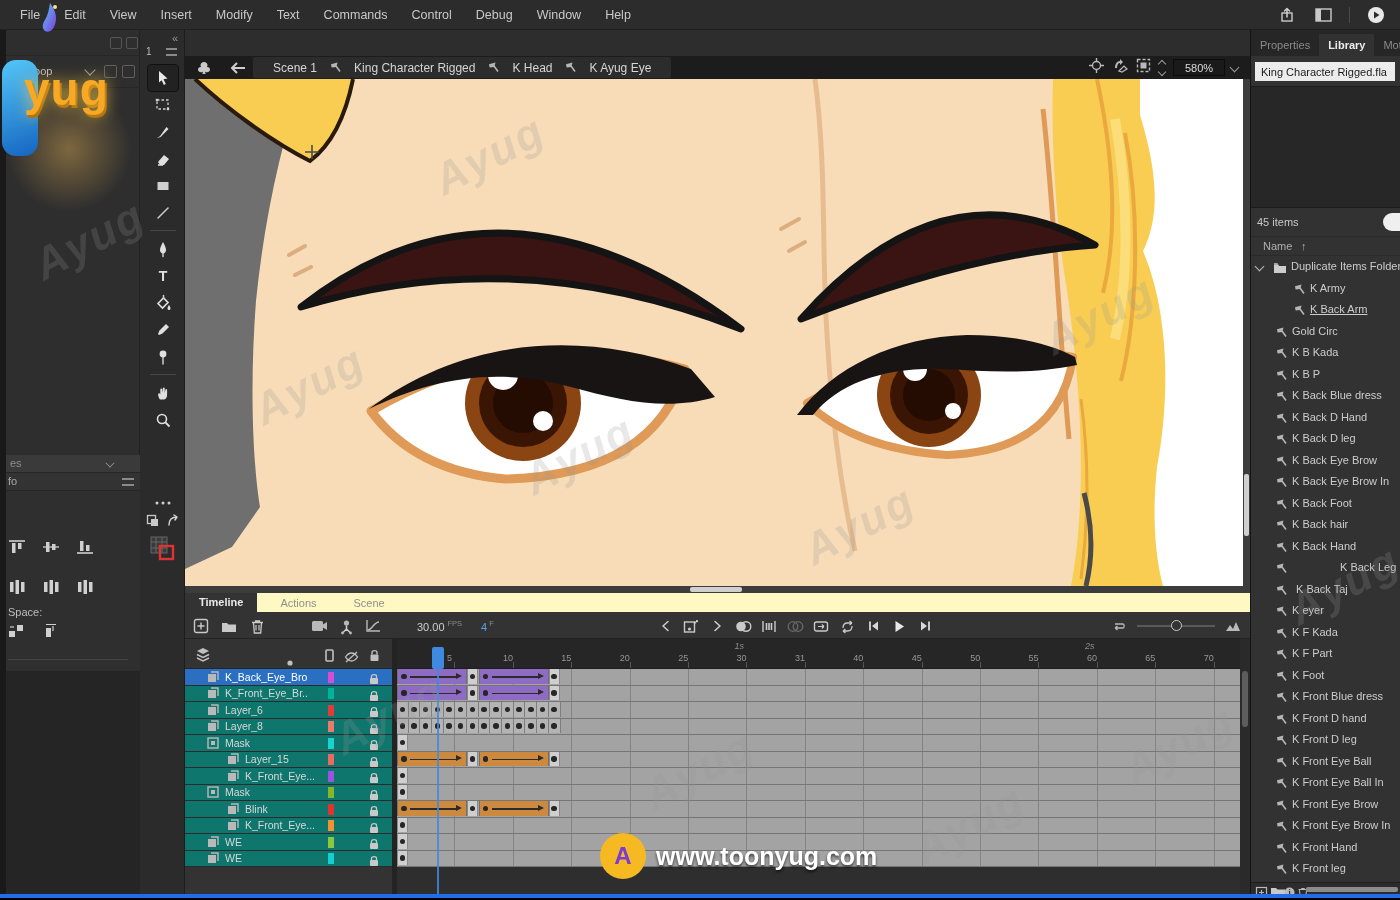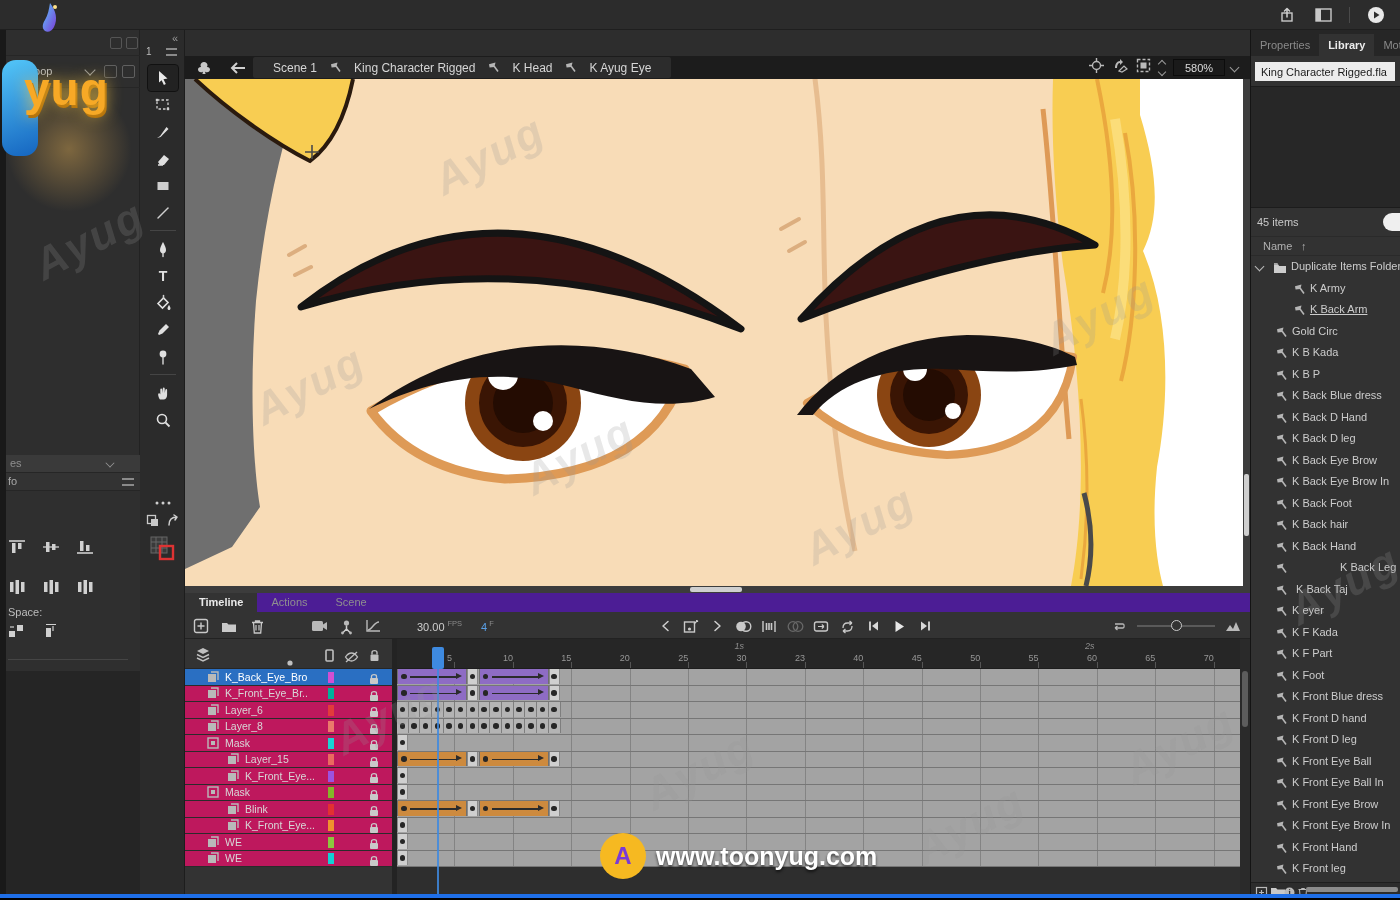--- a/index.html
+++ b/index.html
@@ -71,38 +71,38 @@
 
   
   .canvas { position:absolute; left:0; top:49px; width:1065px; height:514px; background:#f8dcb7; overflow:hidden; }
   .canvas svg { position:absolute; left:0; top:0; }
   .cv-vscroll { position:absolute; right:0; top:0; width:7px; height:507px; background:#3c3c3c; }
   .cv-vthumb { position:absolute; right:1px; top:395px; width:5px; height:62px; background:#cfcfcf; border-radius:2px; }
   .cv-hscroll { position:absolute; left:0; bottom:0; width:1065px; height:7px; background:#3c3c3c; }
   .cv-hthumb { position:absolute; left:505px; bottom:1px; width:52px; height:5px; background:#cfcfcf; border-radius:2px; }
 
   
-  .tl-tabs { position:absolute; left:0; top:563px; width:1065px; height:19px; background:#4c1d95; display:flex; align-items:flex-start; }
+  .tl-tabs { position:absolute; left:0; top:563px; width:1065px; height:19px; background:#fef9c3; display:flex; align-items:center;gap:9px; }
   .tl-tab { font-size:11px; color:#8f8f8f; padding:3px 14px; }
   .tl-tab.active { color:#eaeaea; font-weight:bold; background:#333; border-bottom:1px solid #333; }
   .tl-toolbar { position:absolute; left:0; top:582px; width:1065px; height:27px; background:#333333; border-bottom:1px solid #222; }
   .tli { position:absolute; top:4px; width:20px; height:20px; display:flex; align-items:center; justify-content:center; }
   .tl-fps { position:absolute; left:232px; top:7px; font-size:11px; color:#cfcfcf; }
   .tl-fps sup { font-size:7.5px; color:#8a8a8a; margin-left:3px; }
   .tl-frameno { position:absolute; left:296px; top:7px; font-size:11px; color:#5aa0e6; }
   .tl-frameno sup { font-size:7.5px; color:#8a8a8a; margin-left:2px; }
   .tl-slider { position:absolute; left:952px; top:13px; width:78px; height:2px; background:#5a5a5a; }
   .tl-slider .knob { position:absolute; left:34px; top:-5px; width:11px; height:11px; border:1.5px solid #c9c9c9; border-radius:50%; background:#333; }
 
   .tl-body { position:absolute; left:0; top:609px; width:1065px; height:275px; background:#2e2e2e; }
   .tl-left { position:absolute; left:0; top:0; width:207px; height:275px; background:#333333; }
   .tl-header { position:absolute; left:0; top:0; width:207px; height:30px; border-bottom:1px solid #262626; }
   .tl-header .hic { position:absolute; top:8px; }
   .l-rows { position:absolute; left:0; top:30px; width:207px; }
-  .l-row { position:relative; height:16.5px; background:#be185d; border-bottom:1px solid #2b2b2b; display:flex; align-items:center; }
+  .l-row { position:relative; height:16.5px; background:#0f766e; border-bottom:1px solid #2b2b2b; display:flex; align-items:center; }
   .l-row.sel { background:#2a6fc2; }
   .l-row .nm { font-size:10.5px; color:#d8d8d8; margin-left:6px; white-space:nowrap; overflow:hidden; max-width:82px; }
   .l-row.sel .nm { color:#fff; }
   .l-row .lic { margin-left:22px; display:flex; }
   .l-row .sw { position:absolute; left:143px; top:2.5px; width:6px; height:11px; }
   .l-row .lk { position:absolute; left:184px; top:2px; }
   .tl-divider { position:absolute; left:207px; top:0; width:5px; height:275px; background:#232323; }
 
   .tl-frames { position:absolute; left:212px; top:0; width:843px; height:275px; background:#2e2e2e; overflow:hidden; }
   .ruler { position:absolute; left:0; top:0; width:843px; height:30px; background:#262626; border-bottom:1px solid #1d1d1d; }
@@ -160,20 +160,33 @@
   .site-url { font-size:25px; font-weight:bold; color:#fff; text-shadow:0 2px 3px rgba(0,0,0,.65); }
 
   svg { overflow:visible; }
 </style>
 </head>
 <body>
 
 <div id="root">
 
   <div class="menubar">
+    <div class="menu-items">
+        <span class="menu-item">File</span>
+        <span class="menu-item">Edit</span>
+        <span class="menu-item">View</span>
+        <span class="menu-item">Insert</span>
+        <span class="menu-item">Modify</span>
+        <span class="menu-item">Text</span>
+        <span class="menu-item">Commands</span>
+        <span class="menu-item">Control</span>
+        <span class="menu-item">Debug</span>
+        <span class="menu-item">Window</span>
+        <span class="menu-item">Help</span>
+      </div>
     <div class="menubar-right">
         <span class="mb-icon">
           <svg width="16" height="16">
             <rect x="3" y="6" width="10" height="8" fill="none" stroke="#c9c9c9" stroke-width="1.4"></rect>
             <path d="M8 10 V1.5 M5.5 4 L8 1.5 L10.5 4" stroke="#cfcfcf" stroke-width="1.5" fill="none" stroke-linecap="round" stroke-linejoin="round"></path>
           </svg>
         </span>
         <span class="mb-icon">
           <svg width="17" height="14">
             <rect x="1" y="1" width="15" height="12" fill="none" stroke="#c9c9c9" stroke-width="1.4"></rect>
@@ -842,21 +855,21 @@
       <div class="tl-divider"></div>
       <div class="tl-frames">
         <div class="ruler" id="tl-ruler">
             <div class="ticks"></div>
             <span class="num" style="left: 43.56px;">5</span>
             <span class="num" style="left: 101.96px;">10</span>
             <span class="num" style="left: 160.36px;">15</span>
             <span class="num" style="left: 218.76px;">20</span>
             <span class="num" style="left: 277.16px;">25</span>
             <span class="num" style="left: 335.56px;">30</span>
-            <span class="num" style="left: 393.96px;">23</span>
+            <span class="num" style="left: 393.96px;">31</span>
             <span class="num" style="left: 452.36px;">40</span>
             <span class="num" style="left: 510.76px;">45</span>
             <span class="num" style="left: 569.16px;">50</span>
             <span class="num" style="left: 627.56px;">55</span>
             <span class="num" style="left: 685.96px;">60</span>
             <span class="num" style="left: 744.36px;">65</span>
             <span class="num" style="left: 802.76px;">70</span>
             <span class="sec" style="left: 337.56px;">1s</span>
             <span class="sec" style="left: 687.96px;">2s</span>
           </div>

